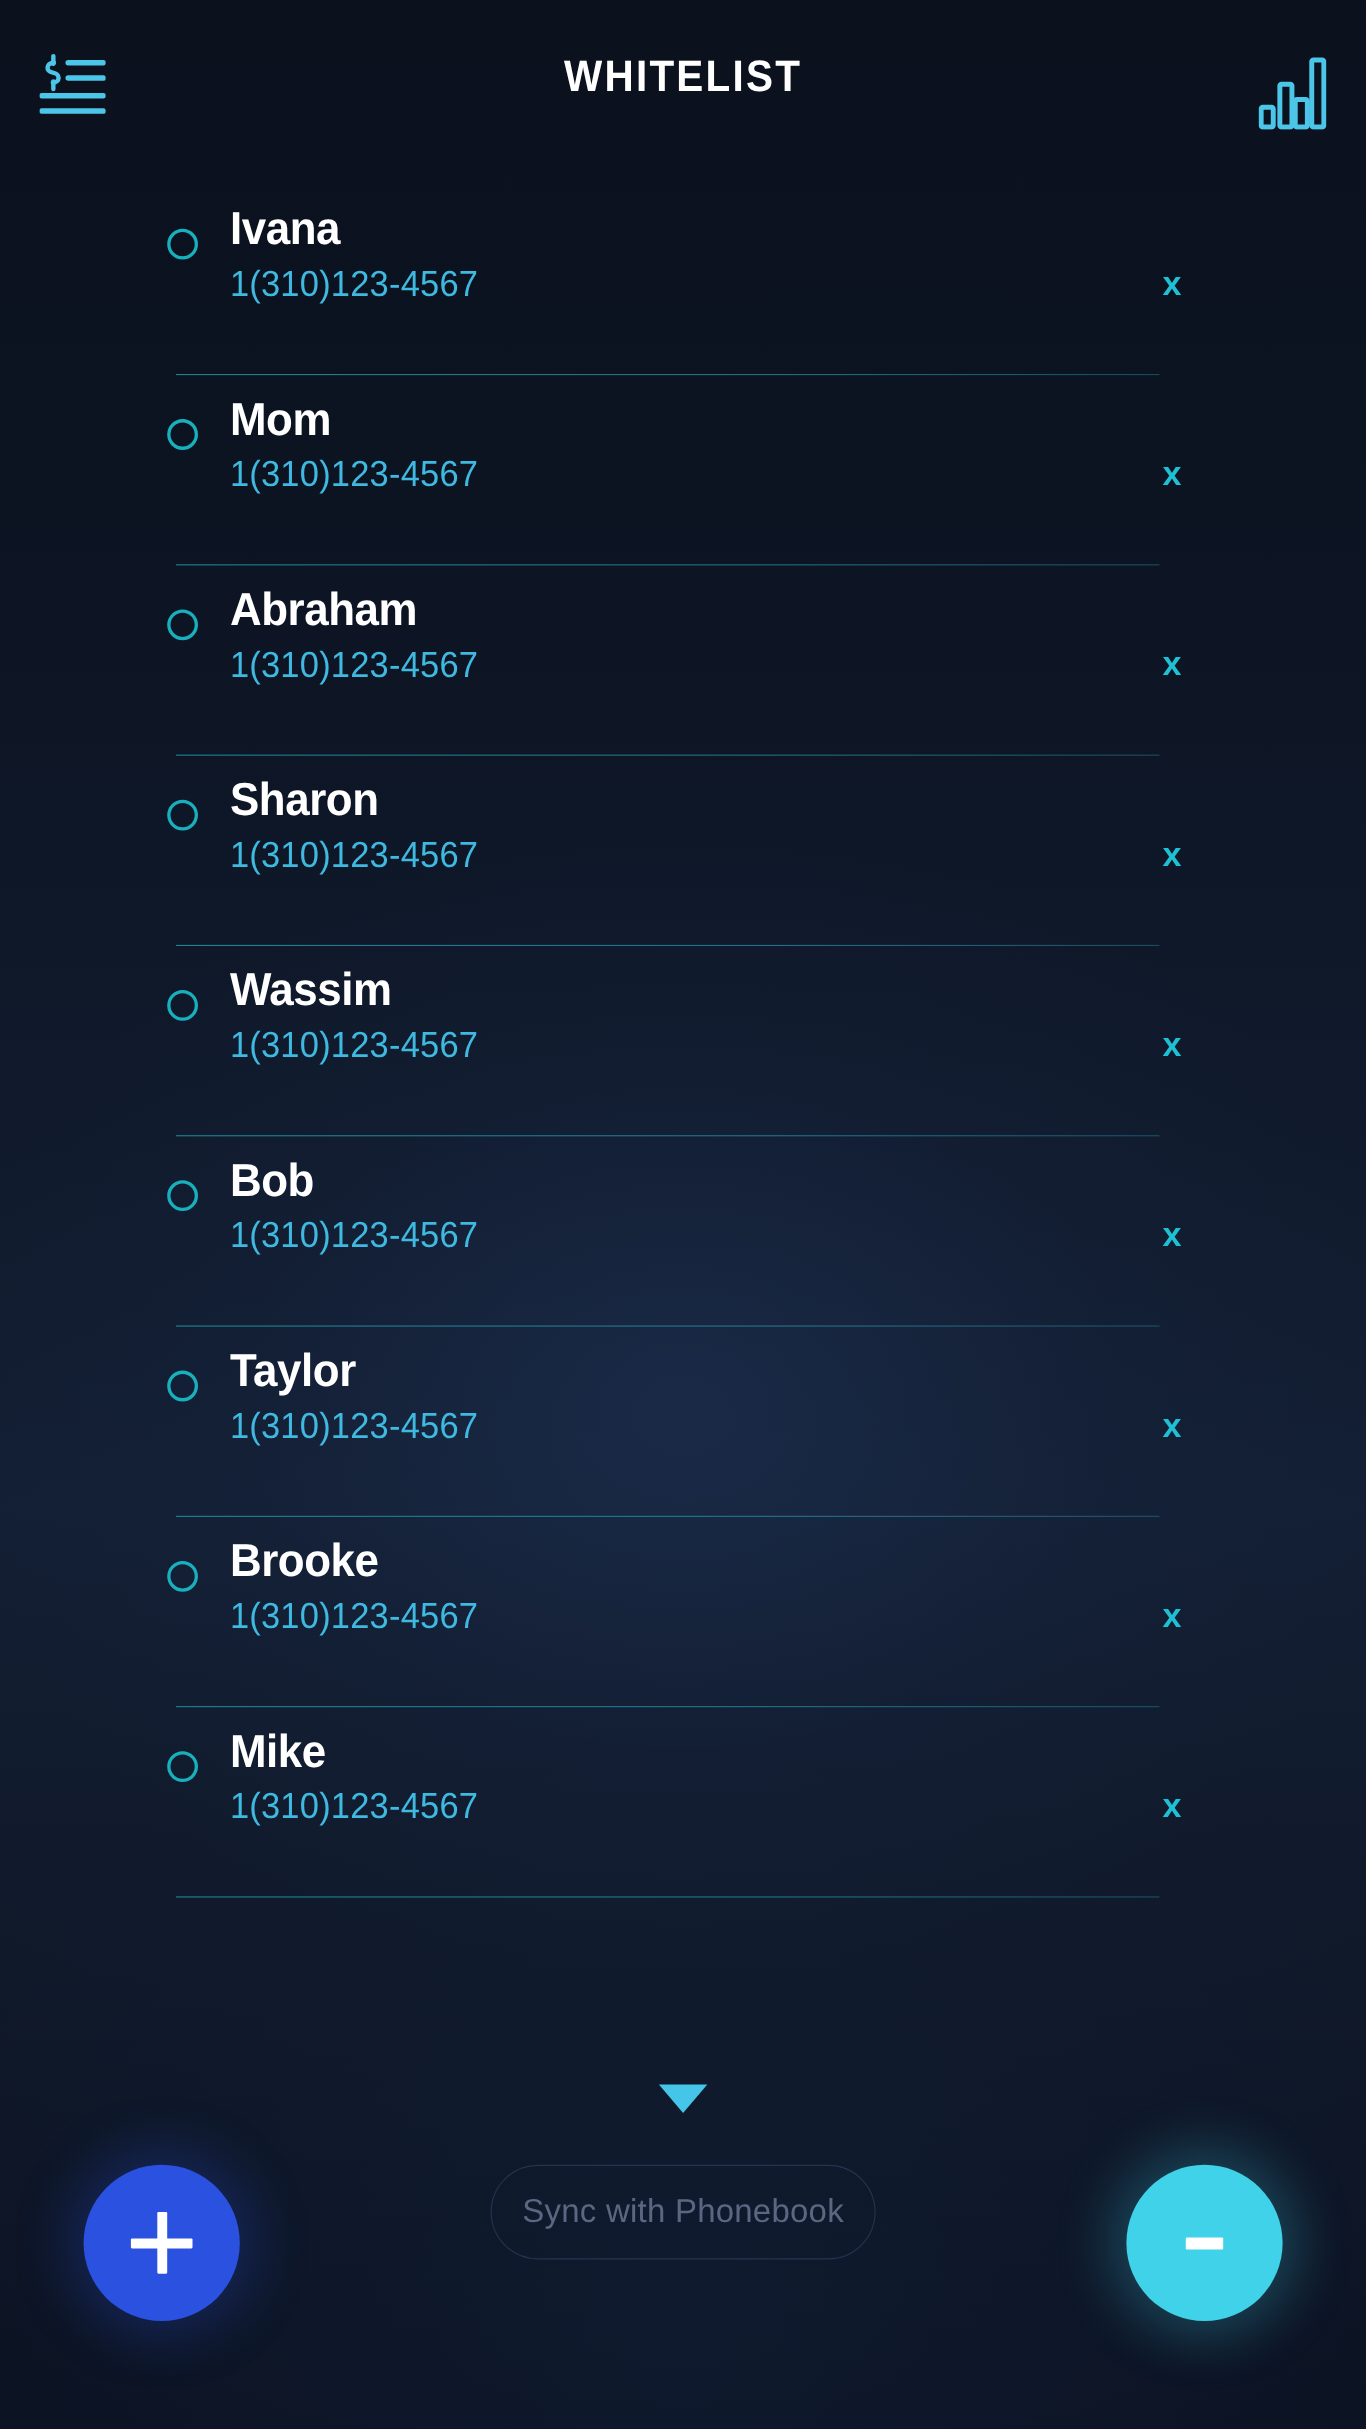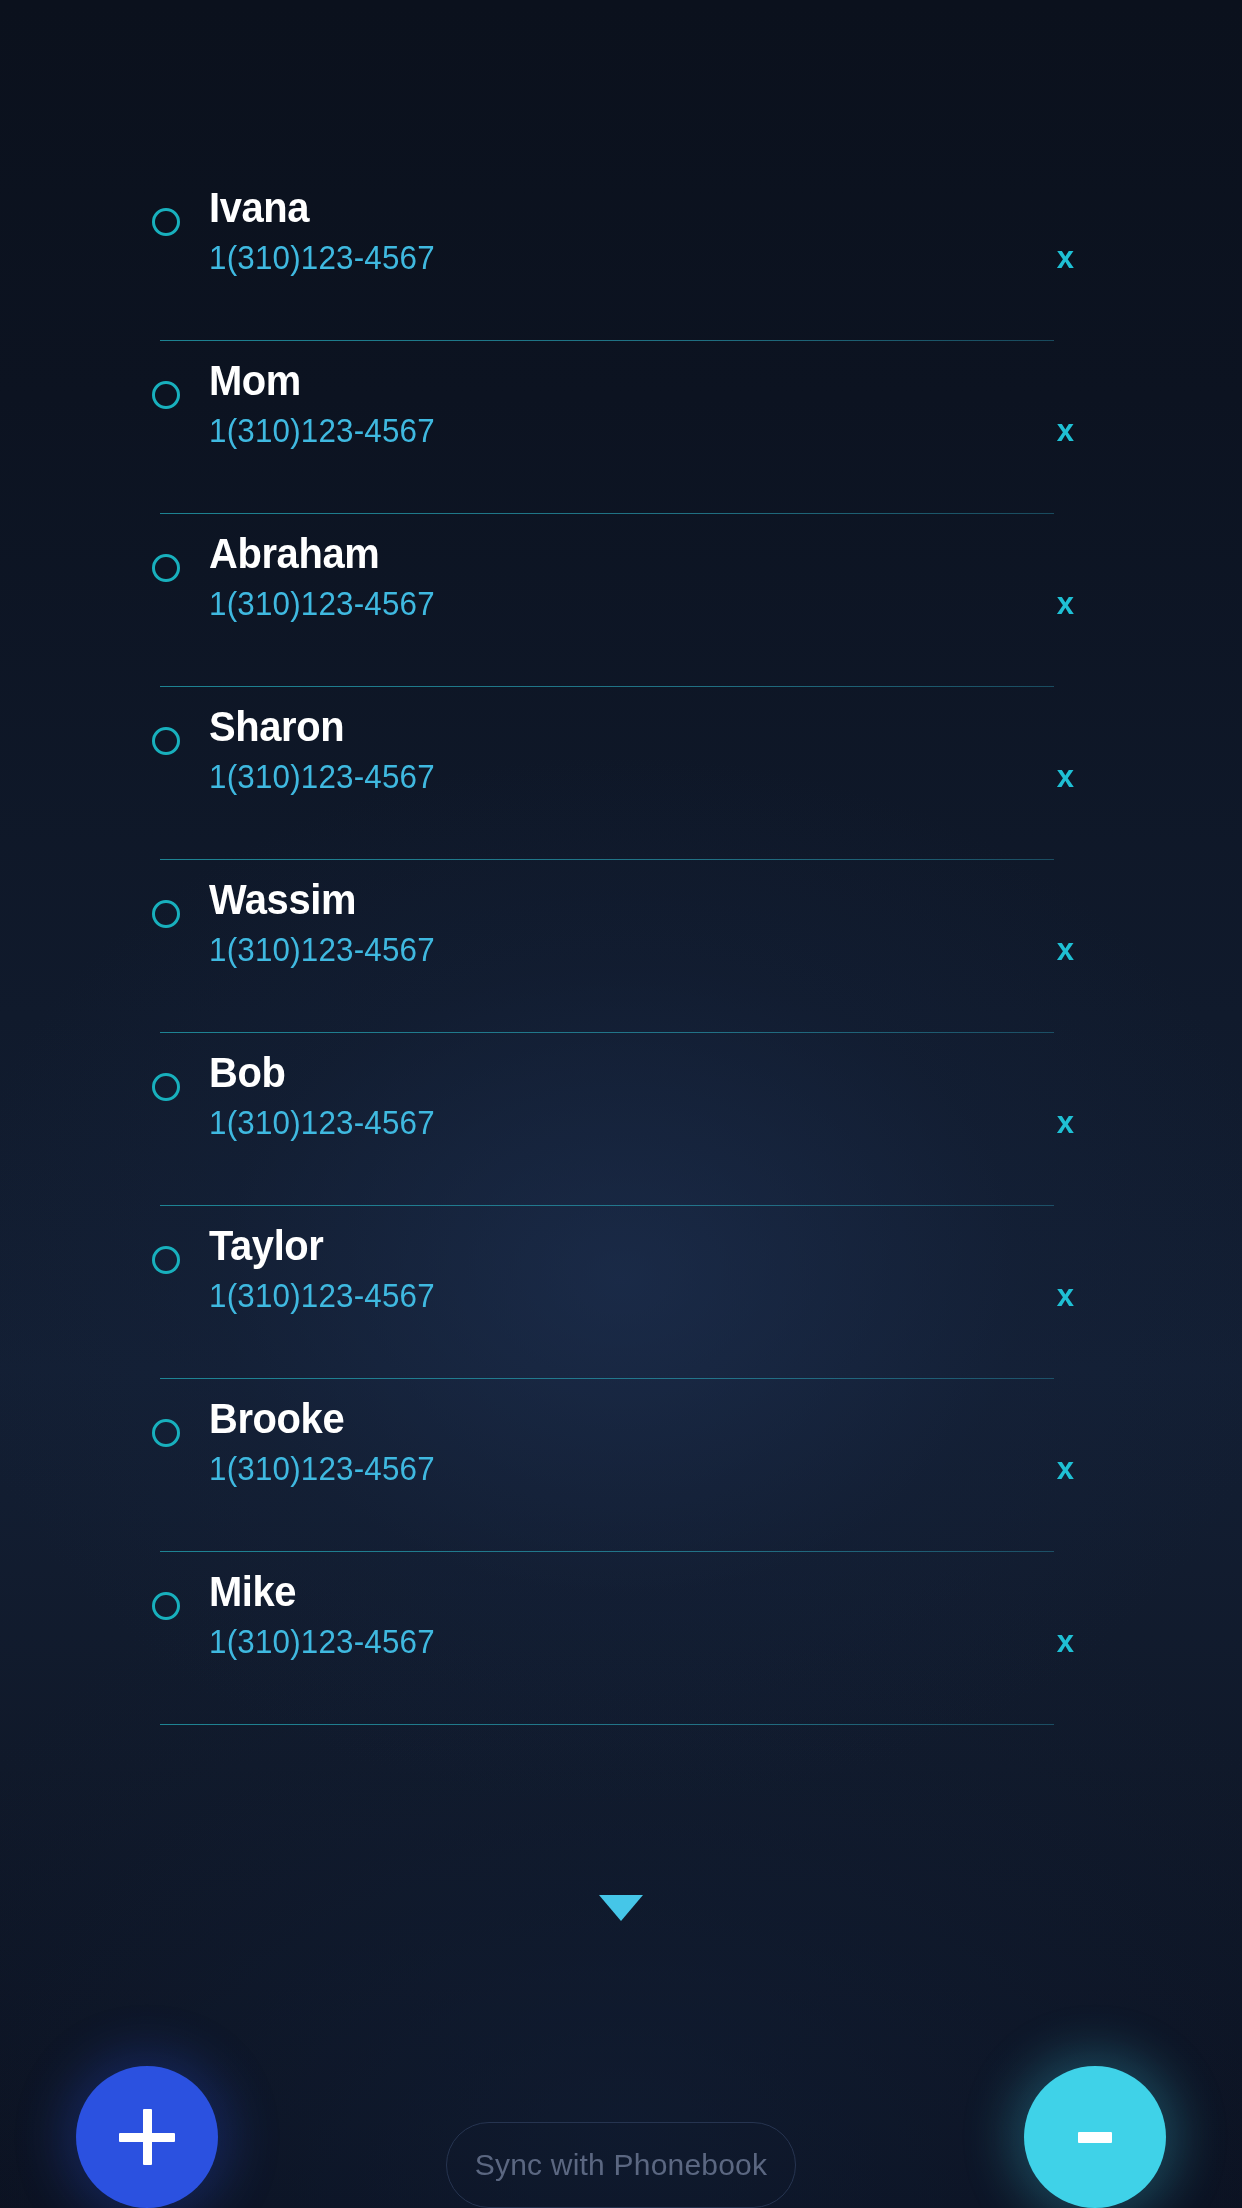--- a/index.html
+++ b/index.html
@@ -163,21 +163,21 @@
   }
 
   
   .bottom-bar {
     position: absolute;
     left: 0;
     bottom: 0;
     width: 1242px;
     height: 240px;
     display: flex;
-    align-items: flex-end;
+    align-items: flex-start;
     justify-content: space-between;
     padding: 0 76px;
   }
 
   .fab {
     width: 142px;
     height: 142px;
     border-radius: 50%;
     display: flex;
     align-items: center;
@@ -238,20 +238,49 @@
     justify-content: center;
     cursor: pointer;
     letter-spacing: 0.2px;
   }
 </style>
 </head>
 <body>
 
 <div id="app">
 
+  <div class="header">
+
+    <div class="menu-icon">
+      <svg width="60" height="62" viewBox="0 0 60 62" fill="none" xmlns="http://www.w3.org/2000/svg">
+
+        <path d="M13 11 C6 11 5 19 12 20 C19 21 19 29 12 29" stroke="#4cc6e8" stroke-width="4" stroke-linecap="round" fill="none"></path>
+        <line x1="12.5" y1="5" x2="12.5" y2="12" stroke="#4cc6e8" stroke-width="4" stroke-linecap="round"></line>
+        <line x1="12.5" y1="28" x2="12.5" y2="35" stroke="#4cc6e8" stroke-width="4" stroke-linecap="round"></line>
+
+        <line x1="26" y1="11" x2="58" y2="11" stroke="#4cc6e8" stroke-width="5" stroke-linecap="round"></line>
+        <line x1="26" y1="25" x2="58" y2="25" stroke="#4cc6e8" stroke-width="5" stroke-linecap="round"></line>
+
+        <line x1="2" y1="41" x2="58" y2="41" stroke="#4cc6e8" stroke-width="5" stroke-linecap="round"></line>
+        <line x1="2" y1="55" x2="58" y2="55" stroke="#4cc6e8" stroke-width="5" stroke-linecap="round"></line>
+      </svg>
+    </div>
+
+    <div class="page-title">WHITELIST</div>
+
+    <div class="stats-icon">
+      <svg width="62" height="68" viewBox="0 0 62 68" fill="none" xmlns="http://www.w3.org/2000/svg">
+        <rect x="2.5" y="47.5" width="11" height="18" rx="1.5" stroke="#4cc6e8" stroke-width="4.5"></rect>
+        <rect x="19.5" y="26.5" width="11" height="39" rx="1.5" stroke="#4cc6e8" stroke-width="4.5"></rect>
+        <rect x="33.5" y="40.5" width="11" height="25" rx="1.5" stroke="#4cc6e8" stroke-width="4.5"></rect>
+        <rect x="48.5" y="4.5" width="11" height="61" rx="1.5" stroke="#4cc6e8" stroke-width="4.5"></rect>
+      </svg>
+    </div>
+
+  </div>
 
   <div class="contact-list" id="contact-list">
       <div class="contact-row">
         <span class="radio"></span>
         <div class="contact-text">
           <div class="contact-name">Ivana</div>
           <div class="contact-phone">1(310)123-4567</div>
         </div>
         <span class="delete-x">x</span>
         <span class="row-divider"></span>

